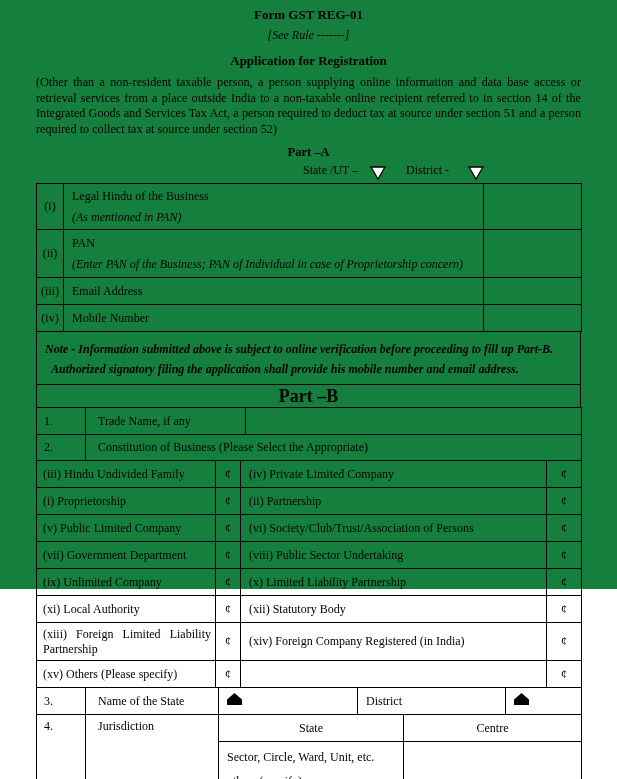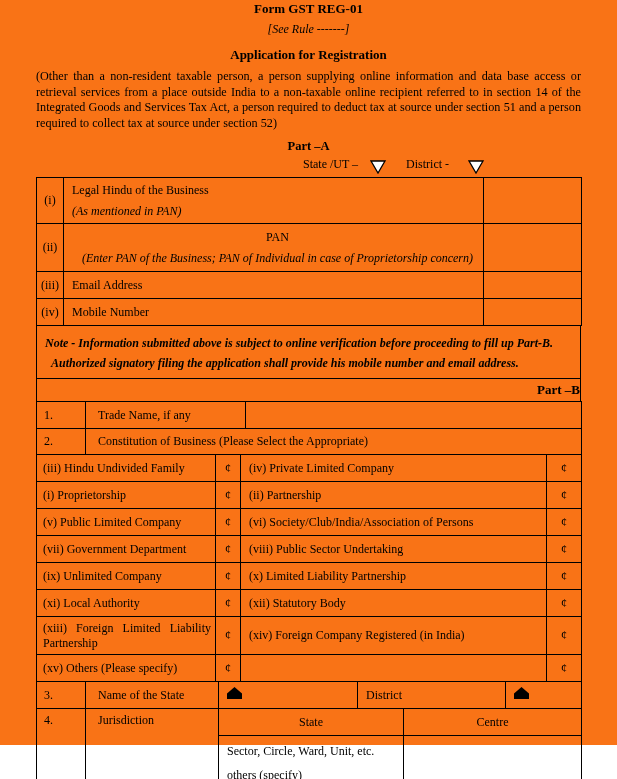--- a/index.html
+++ b/index.html
@@ -3,21 +3,21 @@
 <meta charset="utf-8">
 <style>
   * { box-sizing: border-box; margin: 0; padding: 0; }
   body {
     width: 617px; height: 779px;
     background: #ffffff;
     color: #000000;
     font-family: "Liberation Serif", "DejaVu Serif", serif;
     font-size: 12px;
   }
-  .page { width: 617px; height: 745px; padding-top: 0; background:#f97316; }
+  .page { width: 617px; height: 589px; padding-top: 6px; background:#15803d; }
 
   .center { text-align: center; }
   .doc-title { font-weight: bold; font-size: 13px; line-height: 18px; }
   .see-rule { font-style: italic; font-size: 12px; line-height: 18px; margin-top: 2px; }
   .doc-subtitle { font-weight: bold; font-size: 13px; line-height: 18px; margin-top: 8px; }
   .intro {
     width: 545px; margin: 5px 36px 0 36px;
     text-align: justify; font-size: 12.2px; line-height: 15.6px;
   }
   .part-label { font-weight: bold; font-size: 12.5px; line-height: 16px; margin-top: 7px; }
@@ -34,33 +34,33 @@
   .frame-stack { margin-left: 36px; width: 545px; }
   table { border-collapse: collapse; table-layout: fixed; width: 545px; margin-top: -1px; }
   table:first-child { margin-top: 0; }
   td { border: 1px solid #000; vertical-align: middle; overflow: hidden; }
 
   
   .tA .num { text-align: center; font-size: 12px; }
   .tA .lbl { padding-left: 8px; line-height: 21px; }
   .tA .sub { font-style: italic; }
   .rowA1 td { height: 46px; }
-  .rowA2 td { height: 48px; text-align: center; }
+  .rowA2 td { height: 48px; }
   .rowA3 td, .rowA4 td { height: 27px; }
 
   
   .note-box {
     width: 545px; margin-top: -1px; border: 1px solid #000;
     height: 54px; padding: 7px 8px 0 8px;
     font-style: italic; font-weight: bold; font-size: 12px; line-height: 20px;
   }
   .note-box .l2 { padding-left: 6px; }
   .partb-head {
     width: 545px; margin-top: -1px; border: 1px solid #000;
-    height: 24px; text-align: right; font-weight: bold; font-size: 13px;
+    height: 24px; text-align: center; font-weight: bold; font-size: 18px;
     line-height: 22px;
   }
 
   .tB1 td { height: 27px; }
   .tB2 td { height: 26px; }
   .tB1 .num, .tB2 .num { padding-left: 7px; }
   .tB1 .lbl, .tB2 .lbl { padding-left: 12px; }
 
   
   .tC td { height: 27px; font-size: 12px; }
@@ -204,21 +204,21 @@
       </tr>
       <tr>
         <td class="c-label">(i) Proprietorship</td>
         <td class="c-mark">¢</td>
         <td class="c-label r">(ii) Partnership</td>
         <td class="c-mark">¢</td>
       </tr>
       <tr>
         <td class="c-label">(v) Public Limited Company</td>
         <td class="c-mark">¢</td>
-        <td class="c-label r">(vi) Society/Club/India/Association of Persons</td>
+        <td class="c-label r">(vi) Society/Club/Trust/Association of Persons</td>
         <td class="c-mark">¢</td>
       </tr>
       <tr>
         <td class="c-label">(vii) Government Department</td>
         <td class="c-mark">¢</td>
         <td class="c-label r">(viii) Public Sector Undertaking</td>
         <td class="c-mark">¢</td>
       </tr>
       <tr>
         <td class="c-label">(ix) Unlimited Company</td>

